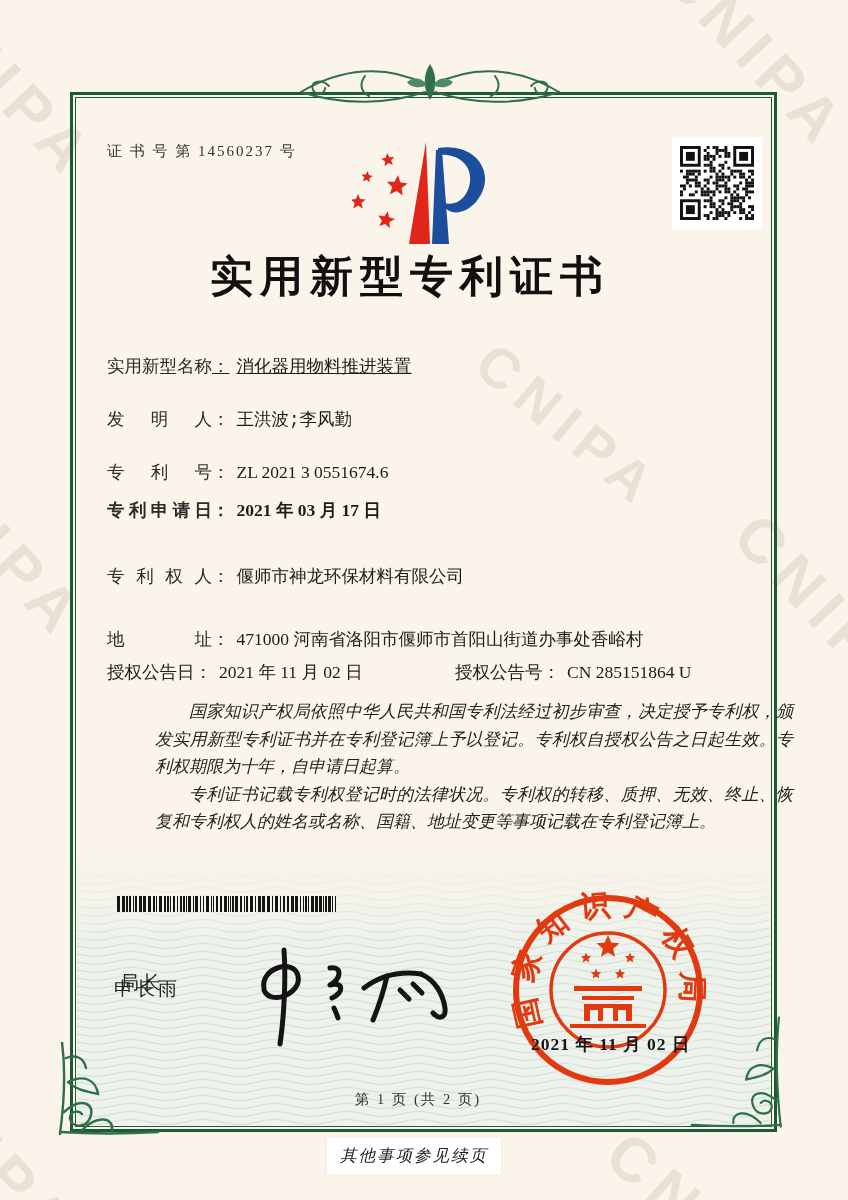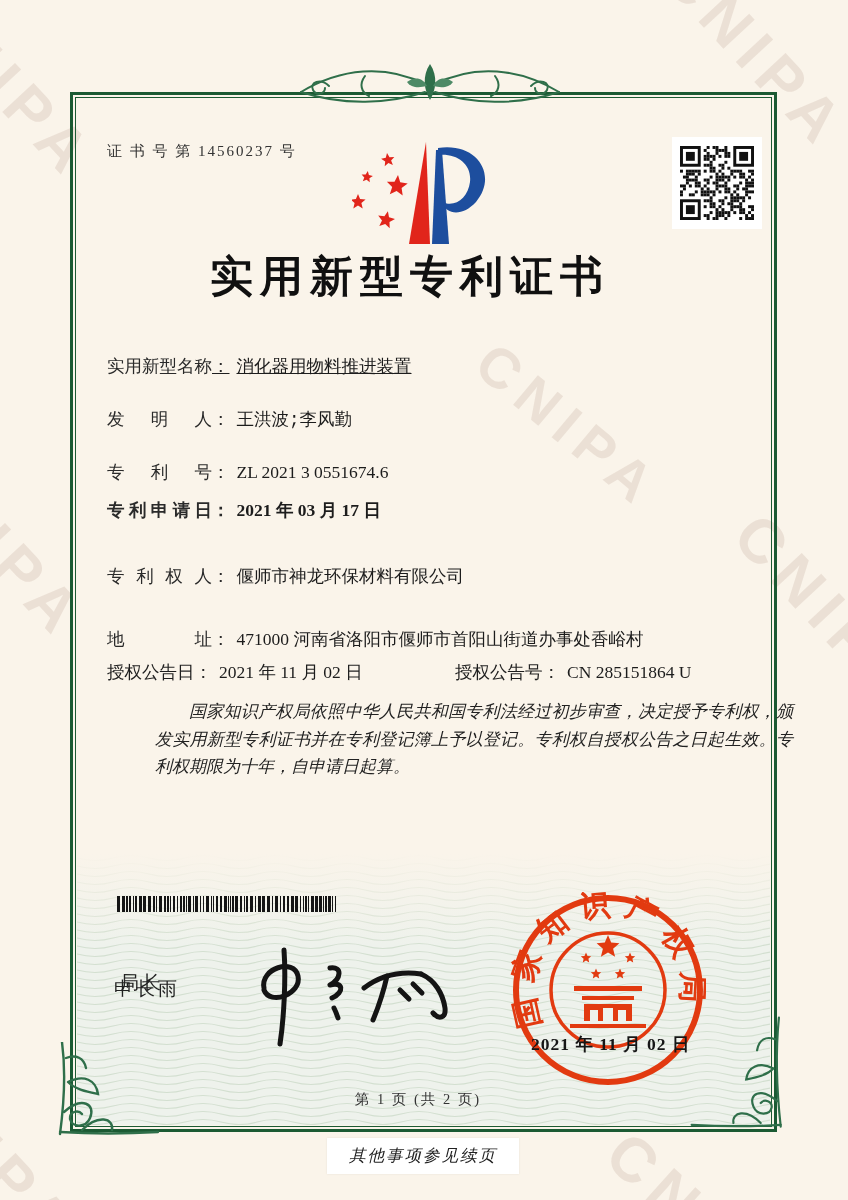--- a/index.html
+++ b/index.html
@@ -29,21 +29,21 @@
   .fcolon{color:#2a2a2a;}
   .fvalue{margin-left:7px;color:#1c1c1c;}
   .paras{left:107px;top:698px;width:638px;font-size:17px;line-height:27.5px;
          font-style:italic;color:#222;text-align:justify;margin-left:48px;}
   .paras p{margin:0;text-indent:2em;}
   .signer{font-size:19px;letter-spacing:3px;color:#222;}
   .seal-date{left:531px;top:1032px;font-size:17.5px;font-weight:bold;letter-spacing:1px;
              color:#161616;z-index:6;}
   .page-num{left:0;top:1090px;width:836px;text-align:center;font-size:14.5px;
             letter-spacing:2px;color:#333;}
-  .note-box{left:327px;top:1138px;background:#ffffff;padding:7px 22px;font-size:16.5px;
+  .note-box{left:327px;top:1138px;background:#ffffff;padding:7px 13px;font-size:16.5px;
             font-style:italic;letter-spacing:2px;color:#222;box-shadow:0 0 2px rgba(0,0,0,0.08);}
   svg{display:block;}
 </style>
 </head>
 <body>
 
 <div class="wm" style="left:-52px;top:-30px;">CNIPA</div>
 <div class="wm" style="left:700px;top:-60px;">CNIPA</div>
 <div class="wm" style="left:505px;top:330px;font-size:56px;transform:rotate(40deg);">CNIPA</div>
 <div class="wm" style="left:-62px;top:430px;">CNIPA</div>
@@ -392,20 +392,21 @@
 
 <div class="content field-row" style="top:660px;">
   <span>授权公告日</span><span class="fcolon">：</span><span class="fvalue">2021 年 11 月 02 日</span>
 </div>
 <div class="content field-row" style="left:455px;top:660px;">
   <span>授权公告号</span><span class="fcolon">：</span><span class="fvalue">CN 285151864 U</span>
 </div>
 
 <div class="content paras">
   <p>国家知识产权局依照中华人民共和国专利法经过初步审查，决定授予专利权，颁发实用新型专利证书并在专利登记簿上予以登记。专利权自授权公告之日起生效。专利权期限为十年，自申请日起算。</p>
+  <p>专利证书记载专利权登记时的法律状况。专利权的转移、质押、无效、终止、恢复和专利权人的姓名或名称、国籍、地址变更等事项记载在专利登记簿上。</p>
 </div>
 
 <svg id="barcode" class="content" style="left:117px;top:896px;" width="226" height="16">
     <rect x="0" y="0" width="3" height="16" fill="#151515"></rect>
     <rect x="5" y="0" width="3" height="16" fill="#151515"></rect>
     <rect x="9" y="0" width="2" height="16" fill="#151515"></rect>
     <rect x="12" y="0" width="2" height="16" fill="#151515"></rect>
     <rect x="16" y="0" width="1" height="16" fill="#151515"></rect>
     <rect x="18" y="0" width="2" height="16" fill="#151515"></rect>
     <rect x="22" y="0" width="3" height="16" fill="#151515"></rect>

